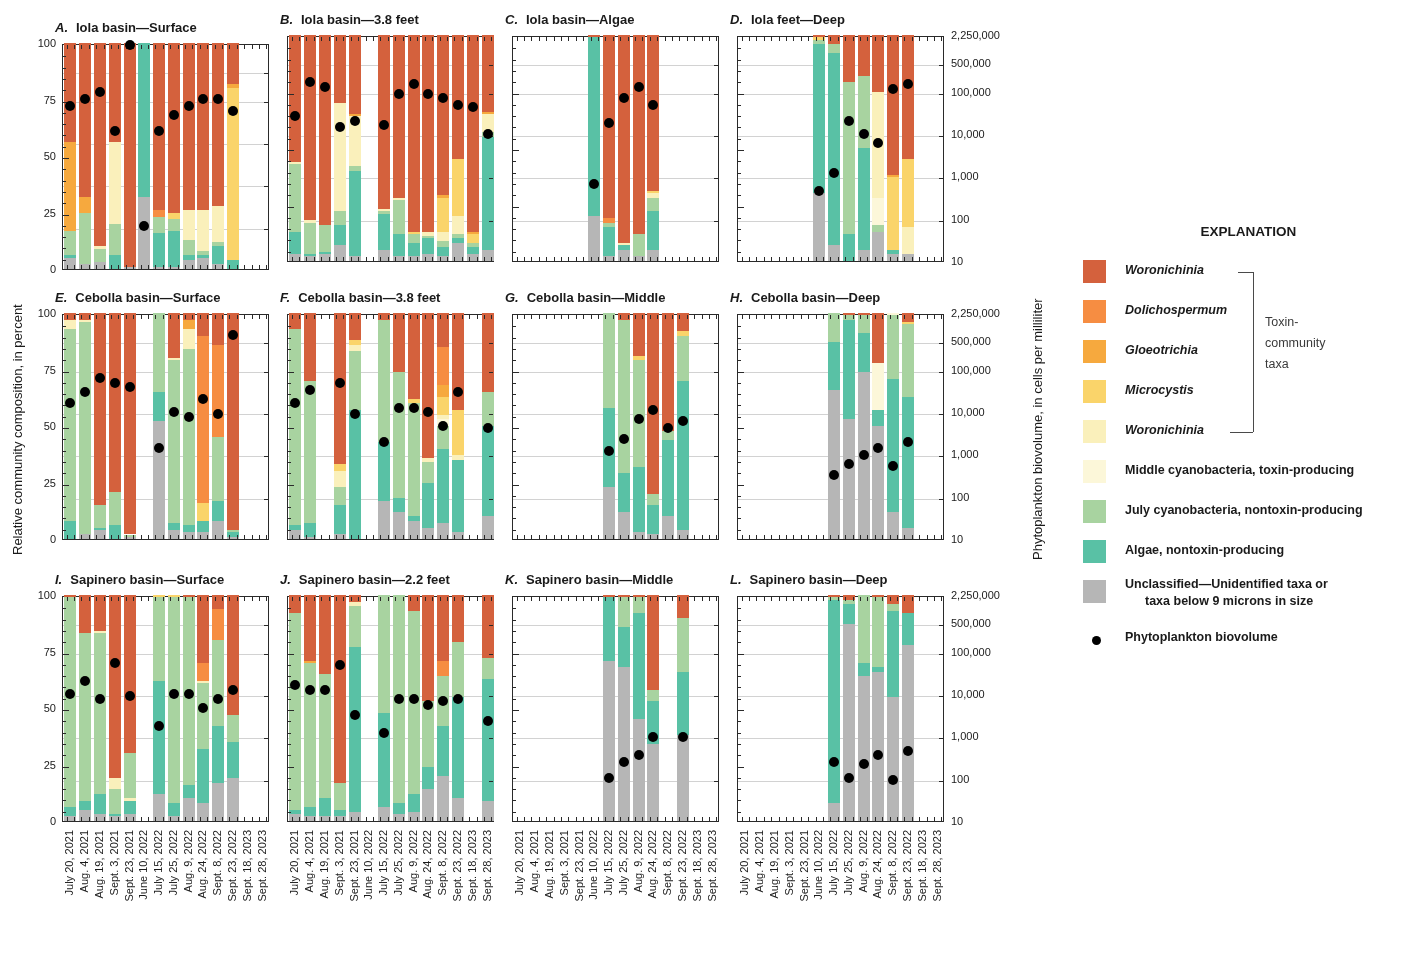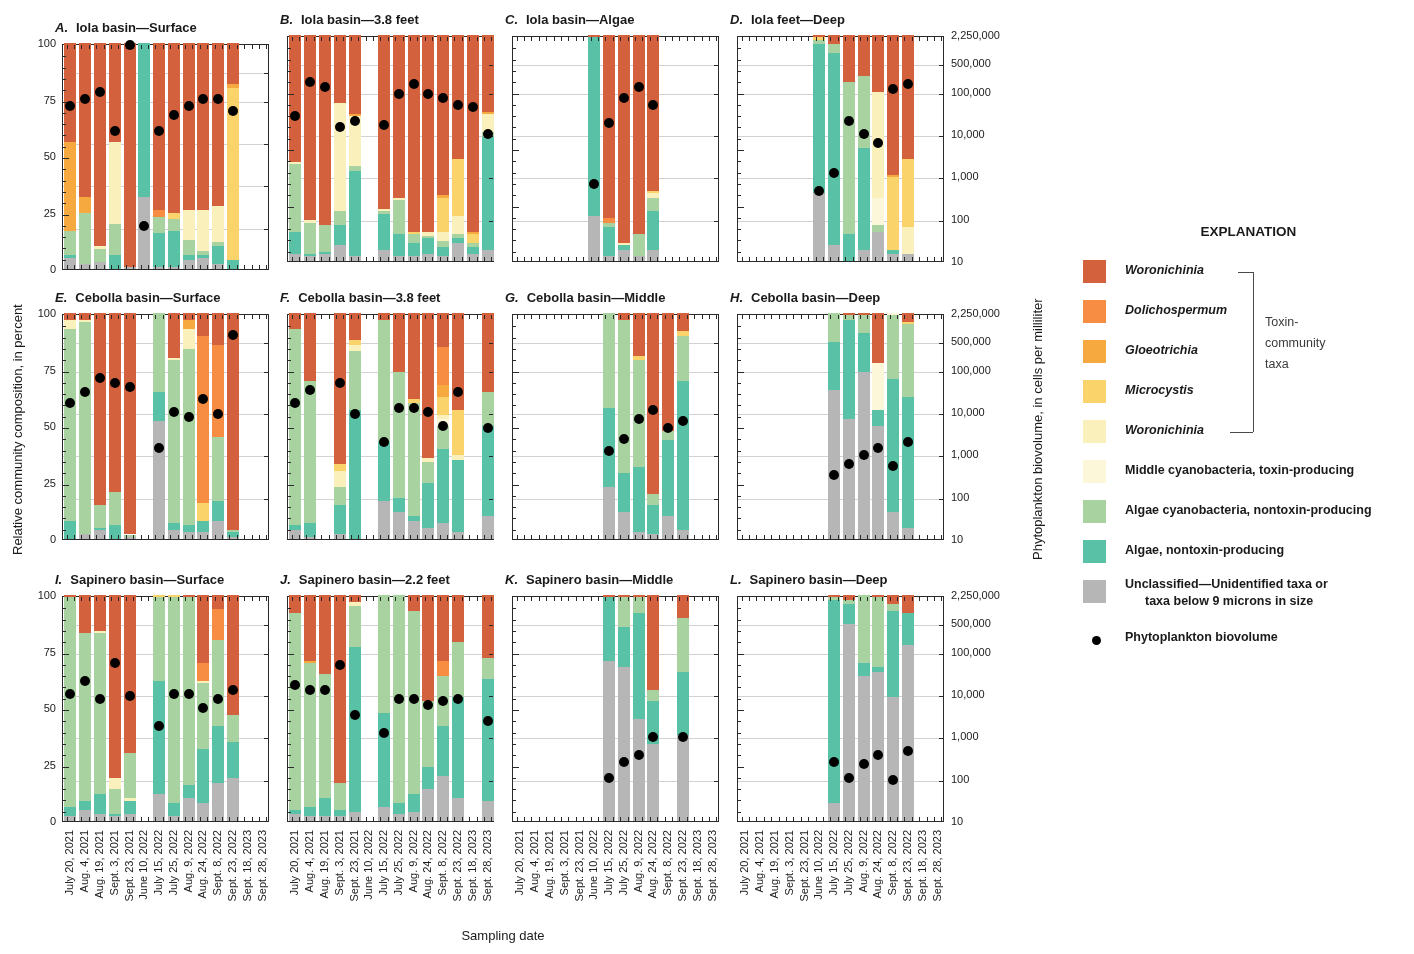--- a/index.html
+++ b/index.html
@@ -27,21 +27,20 @@
   .lg-line{position:absolute;background:#4a4a4a;}
   .lg-bracket-text{position:absolute;font-size:12.5px;color:#3a3a3a;line-height:21px;}
   .lg-dot{position:absolute;width:9px;height:9px;border-radius:50%;background:#000;}
 </style>
 </head>
 <body>
 
 <div id="fig">
   <div class="vtext" id="ylab-left" style="left: 10px; top: 554.5px;">Relative community composition, in percent</div>
   <div class="vtext" id="ylab-right" style="left: 1030px; top: 560px;">Phytoplankton biovolume, in cells per milliliter</div>
-  <div class="xtitle" id="xlab" style="left:62px;width:882px;top:928px;">Sampling date</div>
   <div id="panels">
       <div class="panel" style="left: 62px; top: 36px; width: 207px; height: 226px; margin-top: 8px;">
         <div class="ptitle" style="left: -7px; top: -24px;"><span class="letter">A.</span><span>Iola basin—Surface</span></div>
         <div class="plot" style="width: 207px; height: 226px;">
           <div class="grid" style="top: 28px;"></div>
           <div class="grid" style="top: 57px;"></div>
           <div class="grid" style="top: 99px;"></div>
           <div class="grid" style="top: 141px;"></div>
           <div class="grid" style="top: 184px;"></div>
           <div class="bar-seg hatch" style="left: 1.4px; width: 11.9857px; bottom: 0px; height: 11.3px; background: rgb(182, 182, 182);"></div>
@@ -1727,21 +1726,21 @@
       <div class="lg-label italic" style="left: 42px; top: 79px;">Dolichospermum</div>
       <div class="lg-swatch" style="left: 0px; top: 116px; background: rgb(246, 169, 62);"></div>
       <div class="lg-label italic" style="left: 42px; top: 119px;">Gloeotrichia</div>
       <div class="lg-swatch" style="left: 0px; top: 156px; background: rgb(250, 212, 106);"></div>
       <div class="lg-label italic" style="left: 42px; top: 159px;">Microcystis</div>
       <div class="lg-swatch bar-seg dotted" style="left: 0px; top: 196px; background: rgb(250, 240, 187);"></div>
       <div class="lg-label italic" style="left: 42px; top: 199px;">Woronichinia</div>
       <div class="lg-swatch" style="left: 0px; top: 236px; background: rgb(252, 247, 217);"></div>
       <div class="lg-label" style="left: 42px; top: 239px;">Middle cyanobacteria, toxin-producing</div>
       <div class="lg-swatch" style="left: 0px; top: 276px; background: rgb(168, 211, 160);"></div>
-      <div class="lg-label" style="left: 42px; top: 279px;">Algae cyanobacteria, nontoxin-producing</div>
+      <div class="lg-label" style="left: 42px; top: 279px;">July cyanobacteria, nontoxin-producing</div>
       <div class="lg-swatch" style="left: 0px; top: 316px; background: rgb(89, 193, 165);"></div>
       <div class="lg-label" style="left: 42px; top: 319px;">Algae, nontoxin-producing</div>
       <div class="lg-swatch bar-seg hatch" style="left: 0px; top: 356px; background: rgb(182, 182, 182);"></div>
       <div class="lg-label" style="left: 42px; top: 353px;">Unclassified—Unidentified taxa or</div>
       <div class="lg-label" style="left: 62px; top: 370px;">taxa below 9 microns in size</div>
       <div class="lg-dot" style="left: 9px; top: 412px;"></div>
       <div class="lg-label" style="left: 42px; top: 406px;">Phytoplankton biovolume</div>
       <div class="lg-line" style="left: 170px; top: 48px; width: 1px; height: 160px;"></div>
       <div class="lg-line" style="left: 155px; top: 48px; width: 15px; height: 1px;"></div>
       <div class="lg-line" style="left: 147px; top: 208px; width: 23px; height: 1px;"></div>

